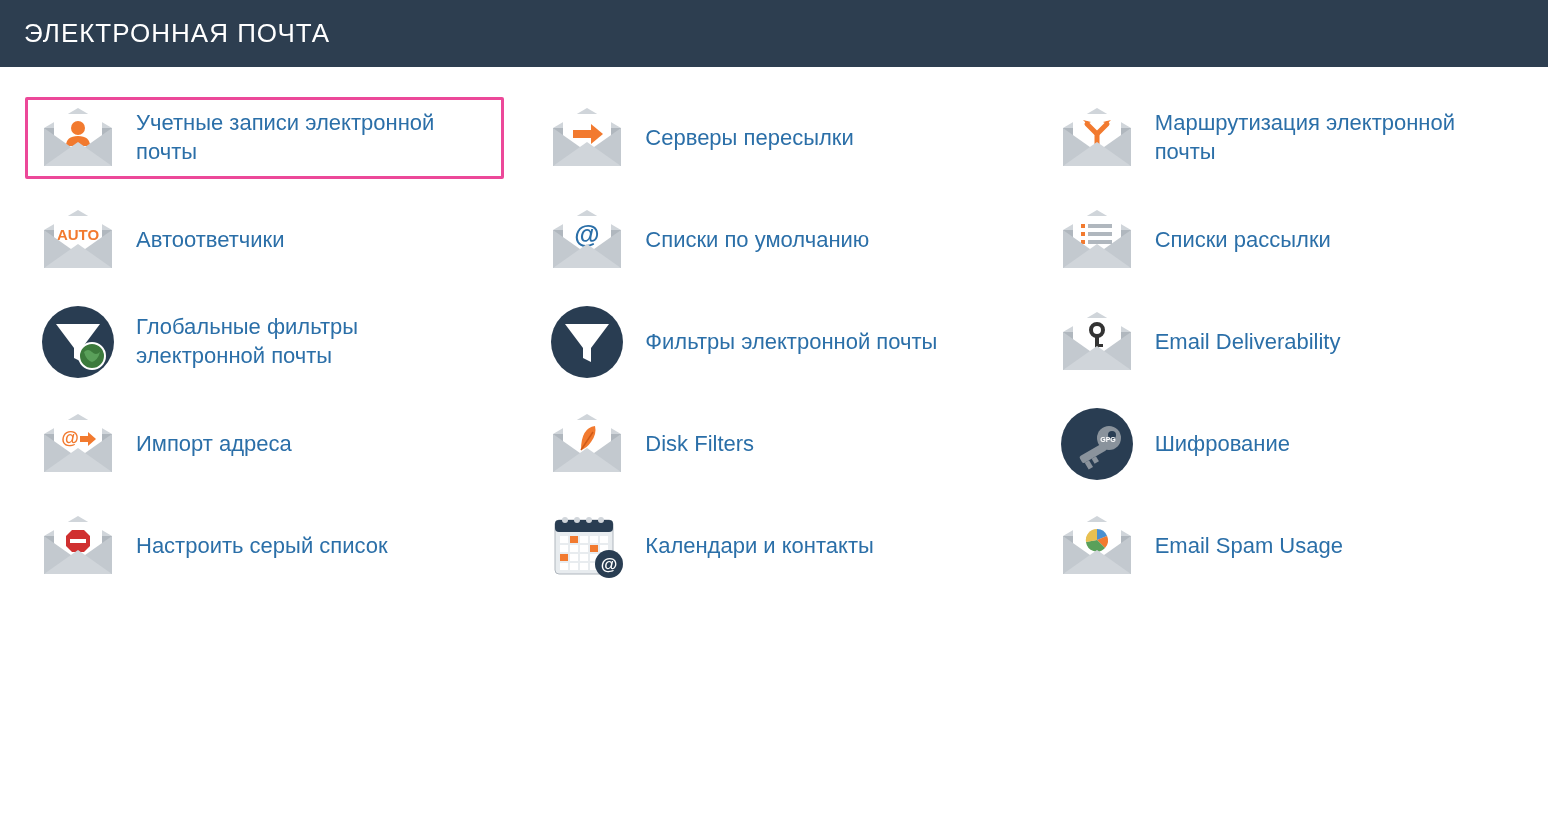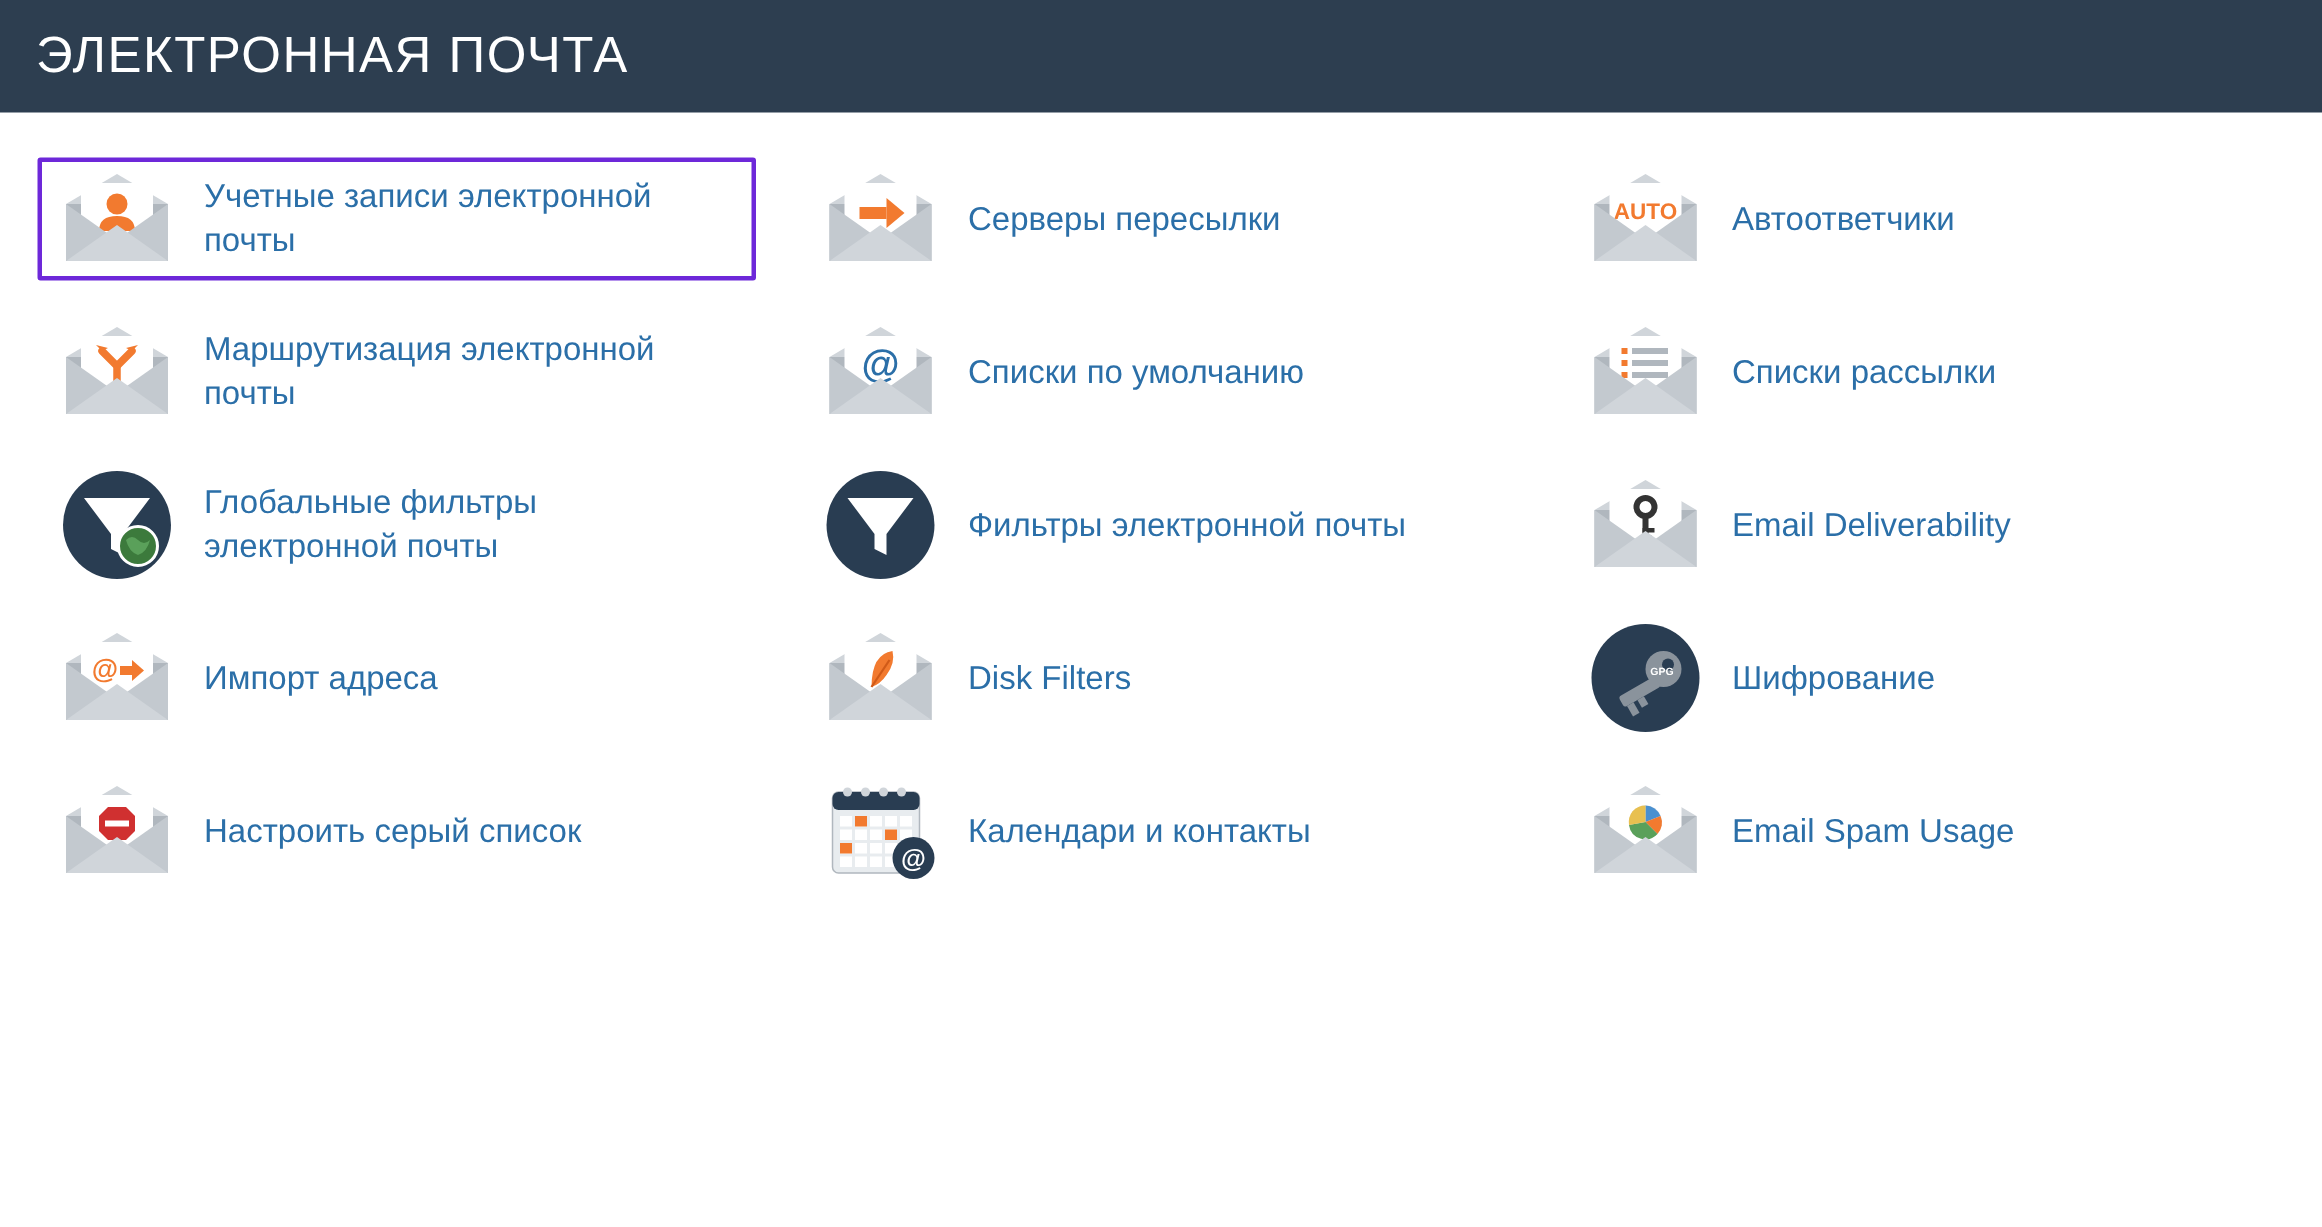--- a/index.html
+++ b/index.html
@@ -11,21 +11,21 @@
     body {
       font-family: -apple-system, BlinkMacSystemFont, "Segoe UI", Helvetica, Arial, sans-serif;
       background: #ffffff;
       width: 1548px;
     }
 
     .section-header {
       background: #2d3e50;
       color: #ffffff;
       padding: 18px 24px;
-      font-size: 34px;
+      font-size: 26px;
       font-weight: 400;
       letter-spacing: 1px;
     }
 
     .items-grid {
       display: grid;
       grid-template-columns: repeat(3, 1fr);
       gap: 20px 30px;
       padding: 30px 25px;
     }
@@ -34,21 +34,21 @@
       display: flex;
       align-items: center;
       gap: 18px;
       cursor: pointer;
       padding: 8px 10px;
       border: 3px solid transparent;
       border-radius: 2px;
     }
 
     .item.highlighted {
-      border: 3px solid #6d28d9;
+      border: 3px solid #ec4899;
     }
 
     .icon-wrap {
       width: 80px;
       height: 60px;
       flex-shrink: 0;
       display: flex;
       align-items: center;
       justify-content: center;
     }
@@ -112,50 +112,50 @@
     <div class="item">
       <div class="icon-wrap">
 <svg viewBox="0 0 80 60" width="80" height="60">
 
   <path d="M 6 20 L 74 20 L 74 58 L 6 58 Z" fill="#b0b7be"></path>
 
   <path d="M 6 20 L 40 0 L 74 20 Z" fill="#d0d5da"></path>
 
   <rect x="16" y="6" width="48" height="44" fill="#ffffff" rx="2"></rect>
 
-        <text x="40" y="30" text-anchor="middle" font-family="Arial" font-weight="bold" font-size="15" fill="#f27a2f">AUTO</text>
-
-  <path d="M 6 20 L 40 44 L 6 58 Z" fill="#c3c9cf"></path>
-  <path d="M 74 20 L 40 44 L 74 58 Z" fill="#c3c9cf"></path>
-  <path d="M 6 58 L 40 34 L 74 58 Z" fill="#d0d5da"></path>
-</svg>
-      </div>
-      <div class="item-label">Автоответчики</div>
-    </div>
-    <div class="item">
-      <div class="icon-wrap">
-<svg viewBox="0 0 80 60" width="80" height="60">
-
-  <path d="M 6 20 L 74 20 L 74 58 L 6 58 Z" fill="#b0b7be"></path>
-
-  <path d="M 6 20 L 40 0 L 74 20 Z" fill="#d0d5da"></path>
-
-  <rect x="16" y="6" width="48" height="44" fill="#ffffff" rx="2"></rect>
-
         <path d="M 40 38 L 40 26 L 30 16" stroke="#f27a2f" stroke-width="5" fill="none" stroke-linecap="round"></path>
         <path d="M 40 26 L 50 16" stroke="#f27a2f" stroke-width="5" fill="none" stroke-linecap="round"></path>
         <path d="M 26 12 L 30 16 L 34 14" fill="#f27a2f"></path>
         <path d="M 46 14 L 50 16 L 54 12" fill="#f27a2f"></path>
 
   <path d="M 6 20 L 40 44 L 6 58 Z" fill="#c3c9cf"></path>
   <path d="M 74 20 L 40 44 L 74 58 Z" fill="#c3c9cf"></path>
   <path d="M 6 58 L 40 34 L 74 58 Z" fill="#d0d5da"></path>
 </svg>
       </div>
       <div class="item-label">Маршрутизация электронной почты</div>
+    </div>
+    <div class="item">
+      <div class="icon-wrap">
+<svg viewBox="0 0 80 60" width="80" height="60">
+
+  <path d="M 6 20 L 74 20 L 74 58 L 6 58 Z" fill="#b0b7be"></path>
+
+  <path d="M 6 20 L 40 0 L 74 20 Z" fill="#d0d5da"></path>
+
+  <rect x="16" y="6" width="48" height="44" fill="#ffffff" rx="2"></rect>
+
+        <text x="40" y="30" text-anchor="middle" font-family="Arial" font-weight="bold" font-size="15" fill="#f27a2f">AUTO</text>
+
+  <path d="M 6 20 L 40 44 L 6 58 Z" fill="#c3c9cf"></path>
+  <path d="M 74 20 L 40 44 L 74 58 Z" fill="#c3c9cf"></path>
+  <path d="M 6 58 L 40 34 L 74 58 Z" fill="#d0d5da"></path>
+</svg>
+      </div>
+      <div class="item-label">Автоответчики</div>
     </div>
     <div class="item">
       <div class="icon-wrap">
 <svg viewBox="0 0 80 60" width="80" height="60">
 
   <path d="M 6 20 L 74 20 L 74 58 L 6 58 Z" fill="#b0b7be"></path>
 
   <path d="M 6 20 L 40 0 L 74 20 Z" fill="#d0d5da"></path>
 
   <rect x="16" y="6" width="48" height="44" fill="#ffffff" rx="2"></rect>

